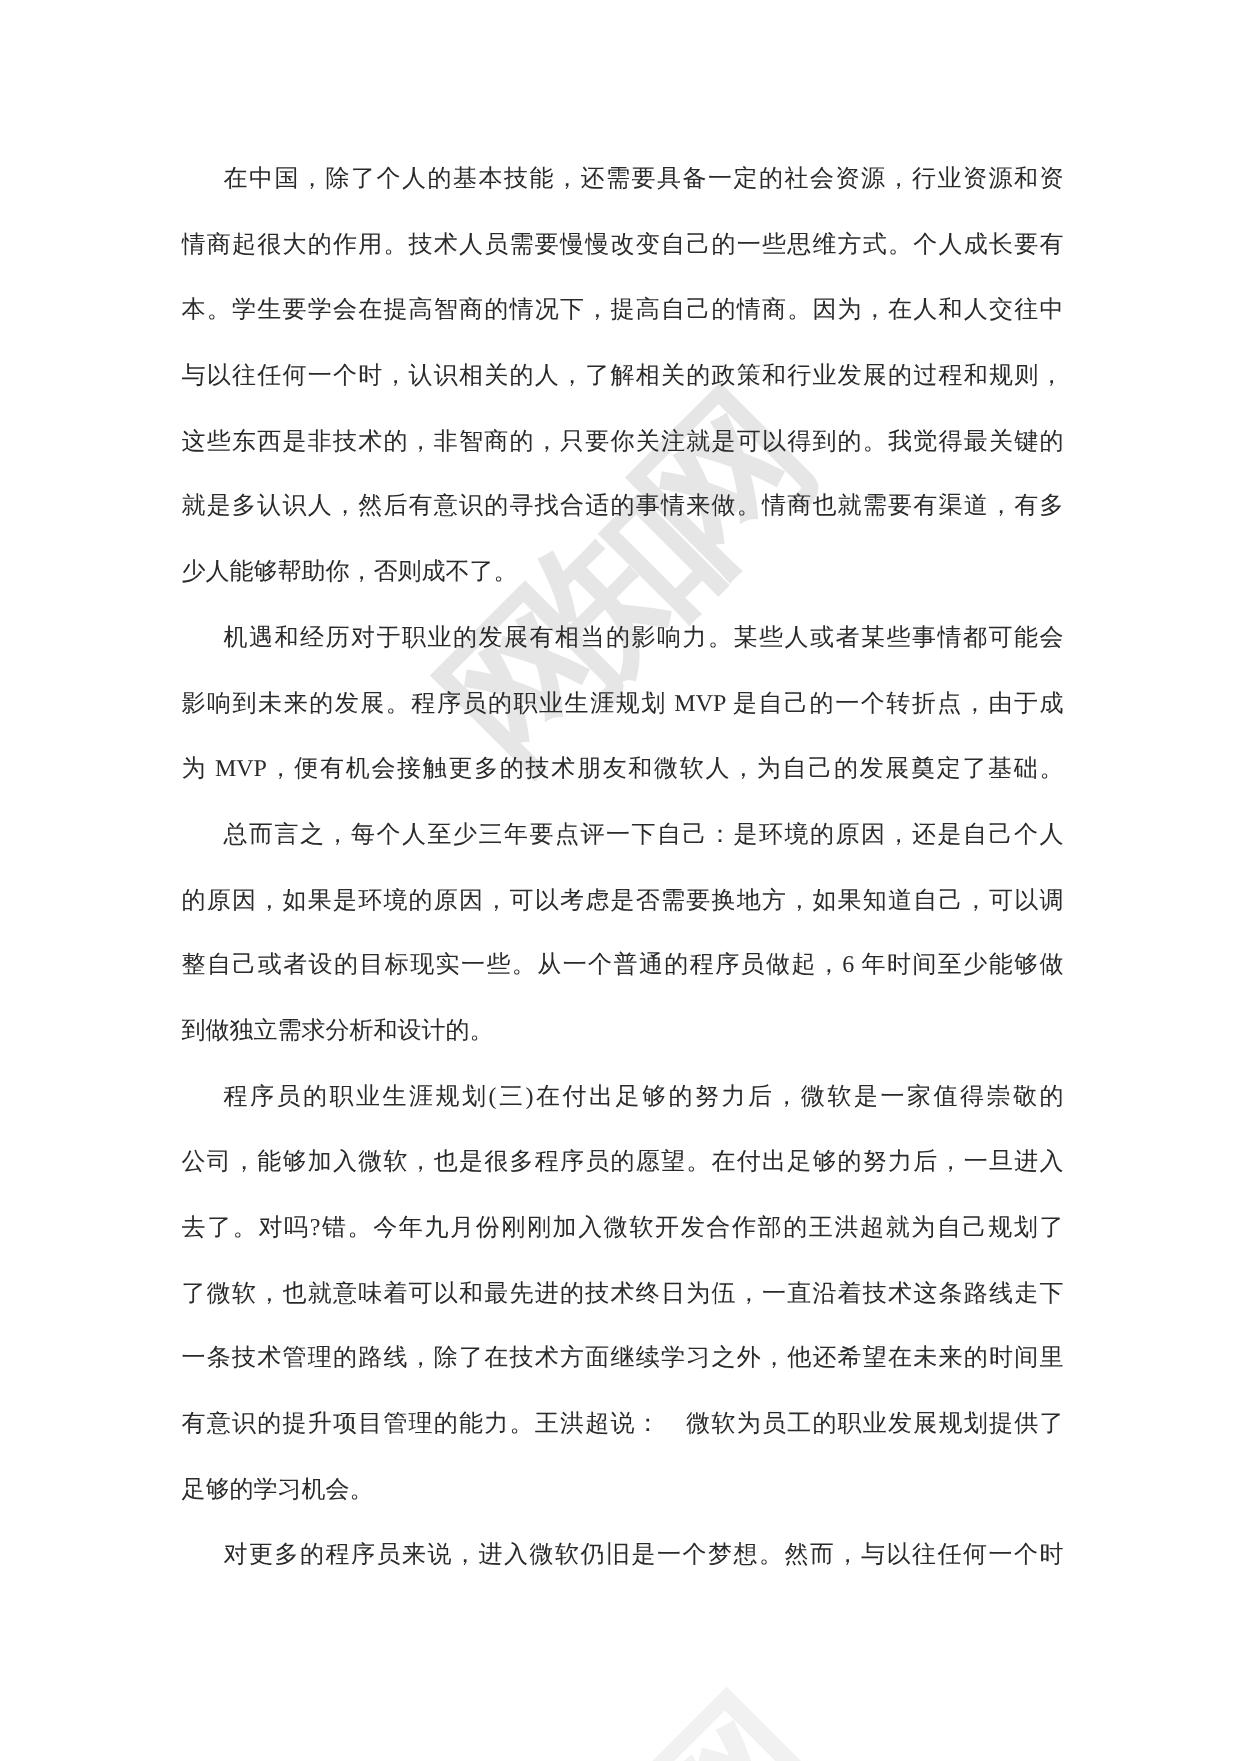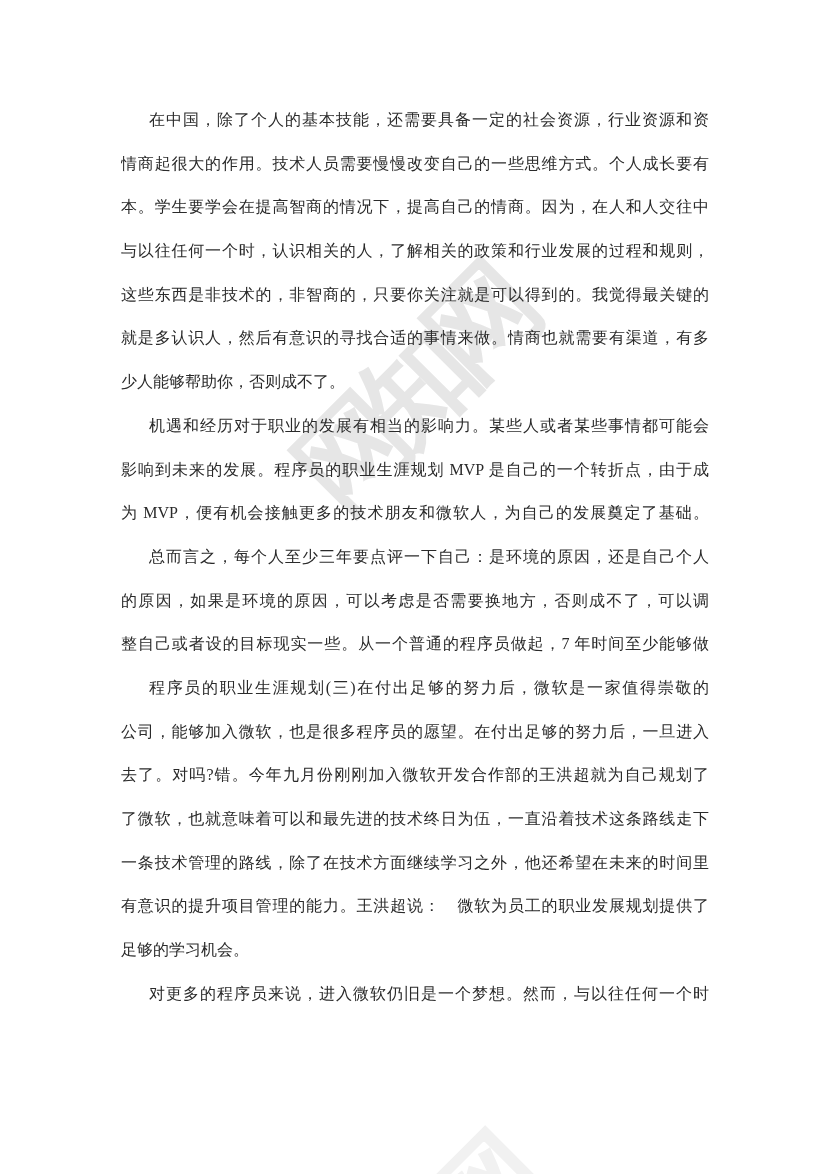--- a/index.html
+++ b/index.html
@@ -73,22 +73,23 @@
         <div class="line">就是多认识人，然后有意识的寻找合适的事情来做。情商也就需要有渠道，有多</div>
         <div class="line short">少人能够帮助你，否则成不了。</div>
       </div>
       <div class="para">
         <div class="line indent">机遇和经历对于职业的发展有相当的影响力。某些人或者某些事情都可能会</div>
         <div class="line">影响到未来的发展。程序员的职业生涯规划 MVP 是自己的一个转折点，由于成</div>
         <div class="line">为 MVP，便有机会接触更多的技术朋友和微软人，为自己的发展奠定了基础。</div>
       </div>
       <div class="para">
         <div class="line indent">总而言之，每个人至少三年要点评一下自己：是环境的原因，还是自己个人</div>
-        <div class="line">的原因，如果是环境的原因，可以考虑是否需要换地方，否则成不了，可以调</div>
-        <div class="line">整自己或者设的目标现实一些。从一个普通的程序员做起，7 年时间至少能够做</div>
+        <div class="line">的原因，如果是环境的原因，可以考虑是否需要换地方，如果知道自己，可以调</div>
+        <div class="line">整自己或者设的目标现实一些。从一个普通的程序员做起，6 年时间至少能够做</div>
+        <div class="line short">到做独立需求分析和设计的。</div>
       </div>
       <div class="para">
         <div class="line indent">程序员的职业生涯规划(三)在付出足够的努力后，微软是一家值得崇敬的</div>
         <div class="line">公司，能够加入微软，也是很多程序员的愿望。在付出足够的努力后，一旦进入</div>
         <div class="line">去了。对吗?错。今年九月份刚刚加入微软开发合作部的王洪超就为自己规划了</div>
         <div class="line">了微软，也就意味着可以和最先进的技术终日为伍，一直沿着技术这条路线走下</div>
         <div class="line">一条技术管理的路线，除了在技术方面继续学习之外，他还希望在未来的时间里</div>
         <div class="line">有意识的提升项目管理的能力。王洪超说：　微软为员工的职业发展规划提供了</div>
         <div class="line short">足够的学习机会。</div>
       </div>

